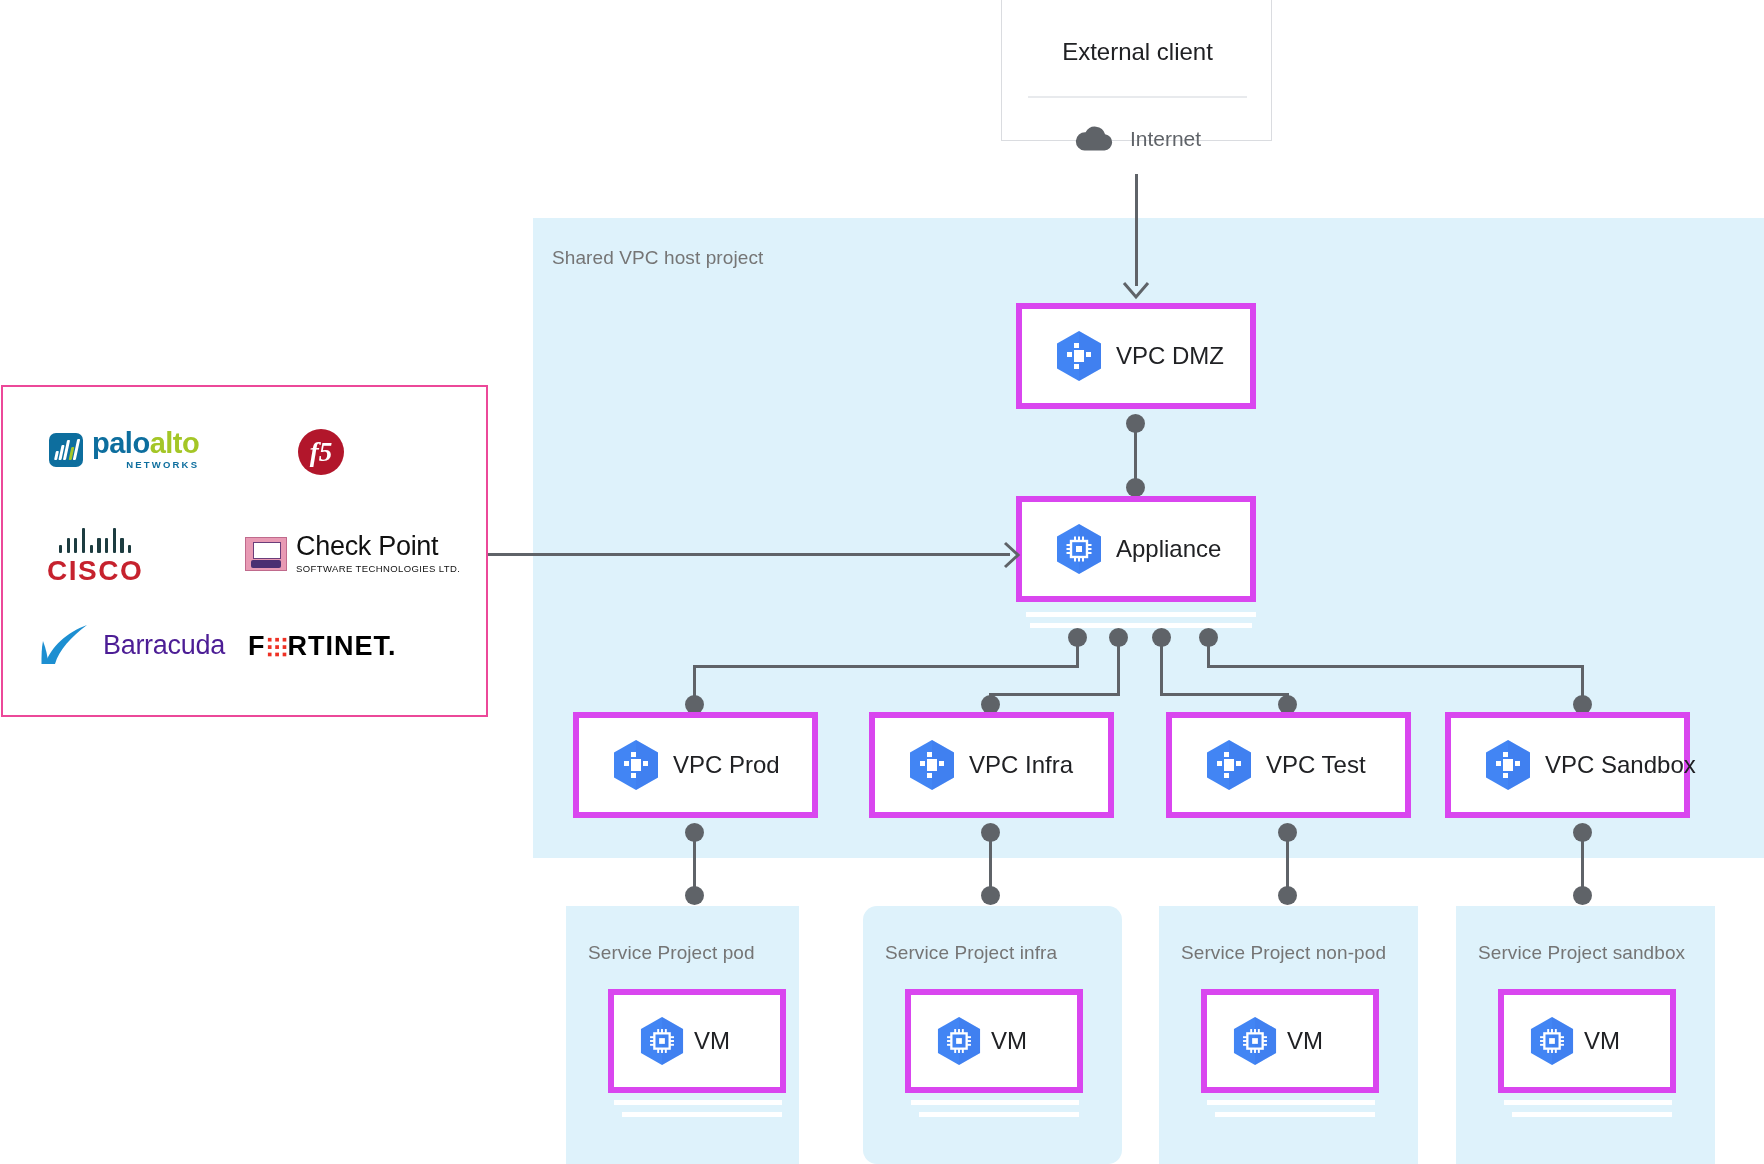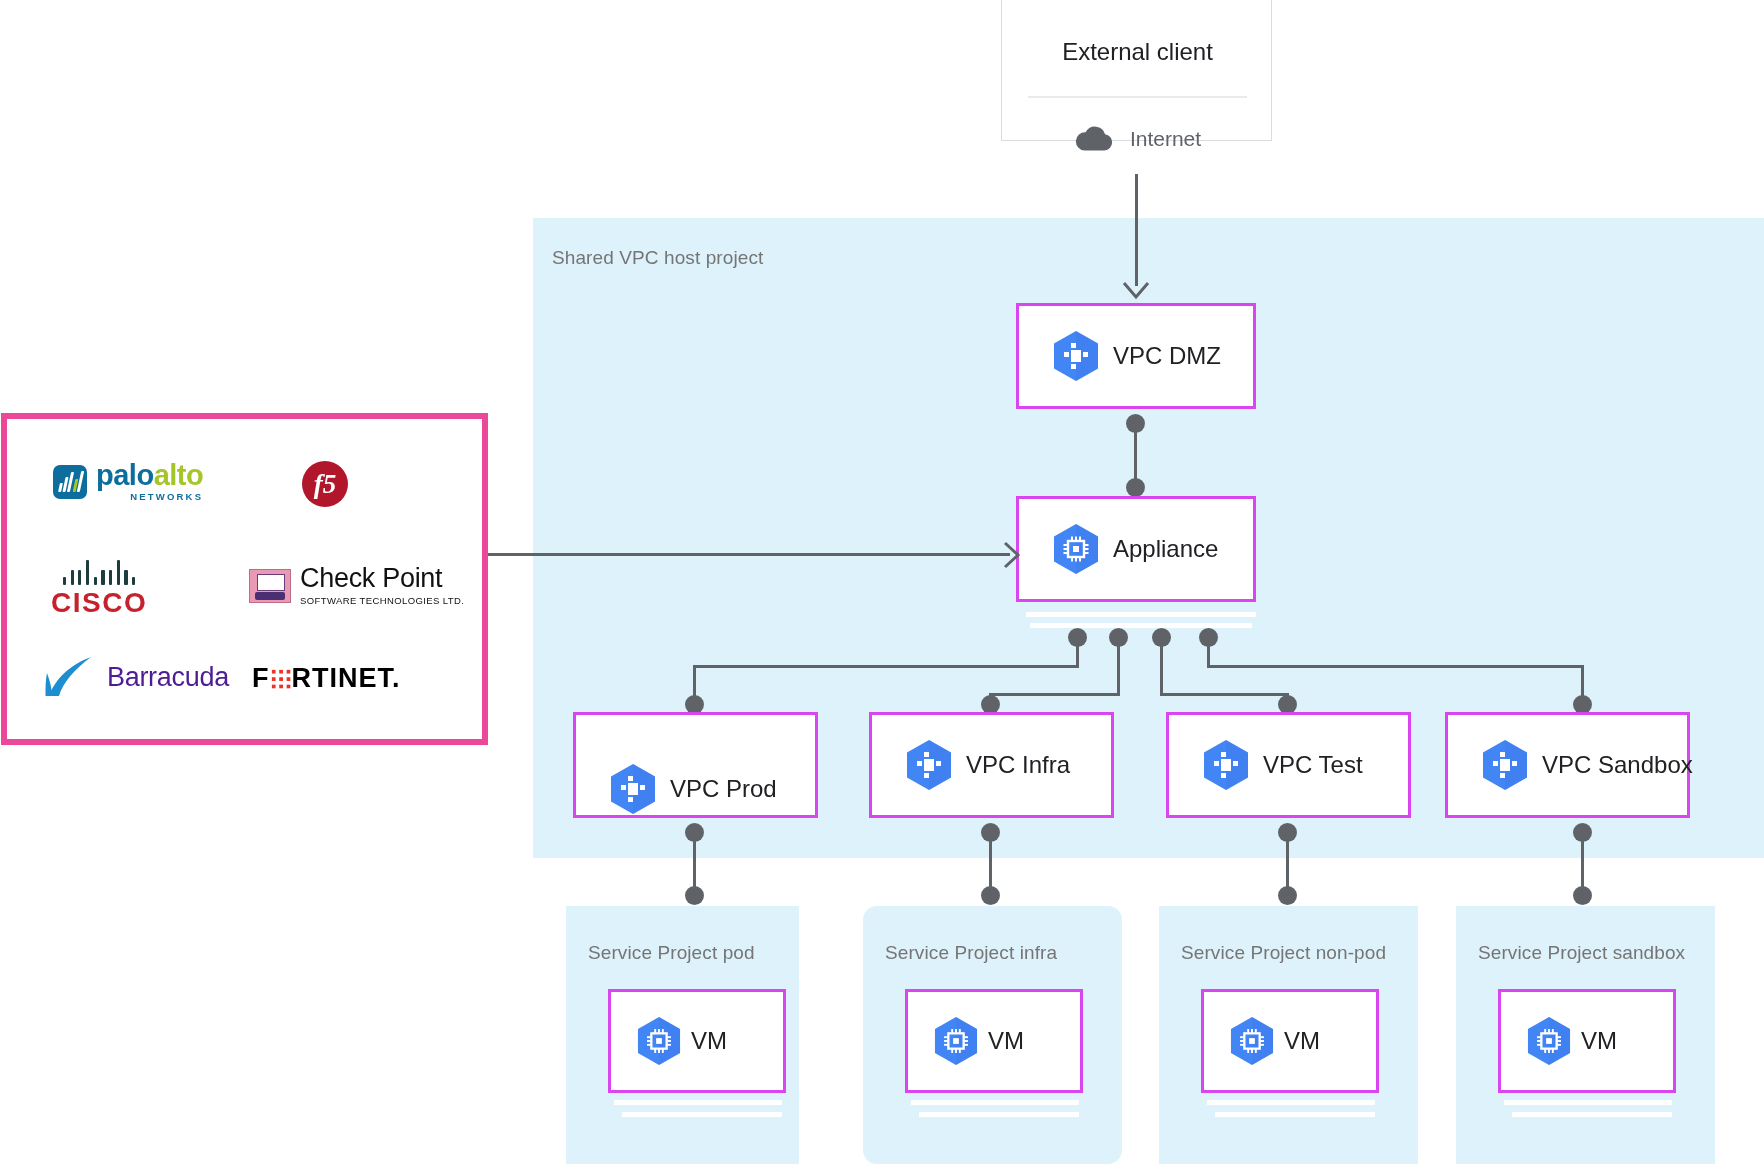--- a/index.html
+++ b/index.html
@@ -9,32 +9,32 @@
 
   .abs{position:absolute;box-sizing:border-box;}
 
   
   .host-panel{background:#DEF2FB;}
   .svc-panel{background:#DEF2FB;}
   .svc-title{color:#757575;font-size:19px;letter-spacing:.1px;}
   .host-title{color:#757575;font-size:19px;letter-spacing:.1px;}
 
   
-  .card{background:#ffffff;border:3px solid #d946ef;display:flex;align-items:center;}
+  .card{background:#ffffff;border:6px solid #d946ef;display:flex;align-items:center;}
   .card .label{color:#202124;font-size:24px;white-space:nowrap;}
   .card-inner{display:flex;align-items:center;gap:14px;padding-left:34px;}
 
   .ext-card{background:#fff;border:1px solid #DADCE0;}
   .ext-title{color:#202124;font-size:24px;text-align:center;}
   .ext-rule{height:2px;background:#E8EAED;}
   .ext-row{display:flex;align-items:center;justify-content:center;gap:16px;}
   .ext-row .t{color:#5F6368;font-size:21px;}
 
   
-  .vendor-box{background:#fff;border:6px solid #ec4899;margin-top:28px;}
+  .vendor-box{background:#fff;border:2px solid #ec4899;}
   .logo-cell{position:absolute;display:flex;align-items:center;}
 
   
   .pa-badge{width:34px;height:34px;border-radius:7px;background:#0D6E9E;
             display:flex;align-items:flex-end;justify-content:center;gap:2px;padding-bottom:7px;box-sizing:border-box;}
   .pa-badge i{display:block;width:3px;background:#ffffff;border-radius:1px;transform:skewX(-12deg);}
   .pa-text{font-size:29px;font-weight:bold;letter-spacing:-.5px;line-height:1;}
   .pa-1{color:#0D6E9E;}
   .pa-2{color:#A4C626;}
   .pa-sub{font-size:9.5px;color:#0D6E9E;letter-spacing:2.2px;font-weight:bold;text-align:right;margin-top:1px;}
@@ -218,21 +218,21 @@
   <div class="vline" style="left:1160px;top:637px;height:58px;"></div>
   <div class="hline" style="left:1160px;top:693px;width:129px;"></div>
   <div class="vline" style="left:1286px;top:693px;height:6px;"></div>
   <div class="dot" style="left:1278px;top:695px;"></div>
 
   <div class="vline" style="left:1207px;top:637px;height:30px;"></div>
   <div class="hline" style="left:1207px;top:665px;width:377px;"></div>
   <div class="vline" style="left:1581px;top:665px;height:34px;"></div>
   <div class="dot" style="left:1573px;top:695px;"></div>
 
-  <div class="abs card" style="left:573px;top:712px;width:245px;height:106px;align-items:flex-end;">
+  <div class="abs card" style="left:573px;top:712px;width:245px;height:106px;">
     <div class="card-inner">
       <svg width="46" height="52" viewBox="0 0 46 52">
         <polygon points="23,1 45,13.5 45,38.5 23,51 1,38.5 1,13.5" fill="#4285F4"></polygon>
         <polygon points="23,1 45,13.5 45,38.5 23,51" fill="#3B78E7" opacity=".35"></polygon>
         <rect x="18" y="20" width="10" height="12" fill="#fff"></rect>
         <rect x="11" y="22" width="5" height="5" fill="#fff"></rect>
           <rect x="30" y="22" width="5" height="5" fill="#fff"></rect>
         <rect x="18" y="13" width="5" height="5" fill="#fff"></rect>
           <rect x="18" y="34" width="5" height="5" fill="#fff"></rect>
       </svg>

